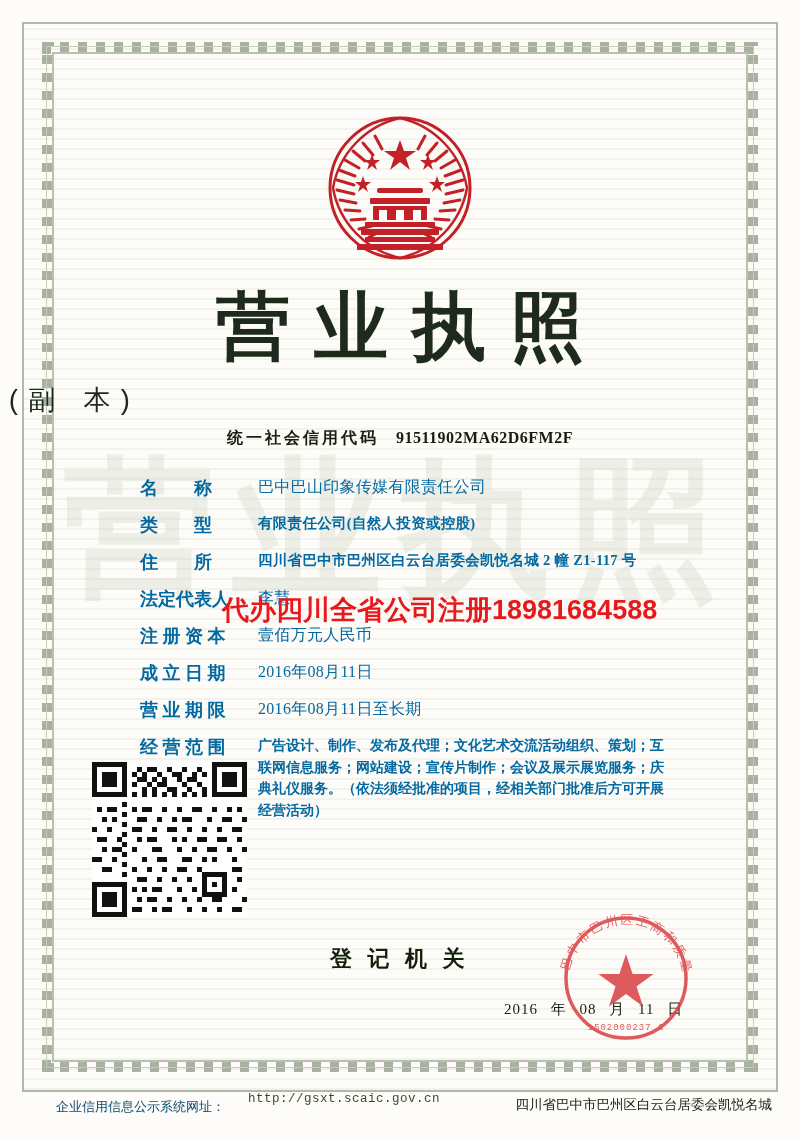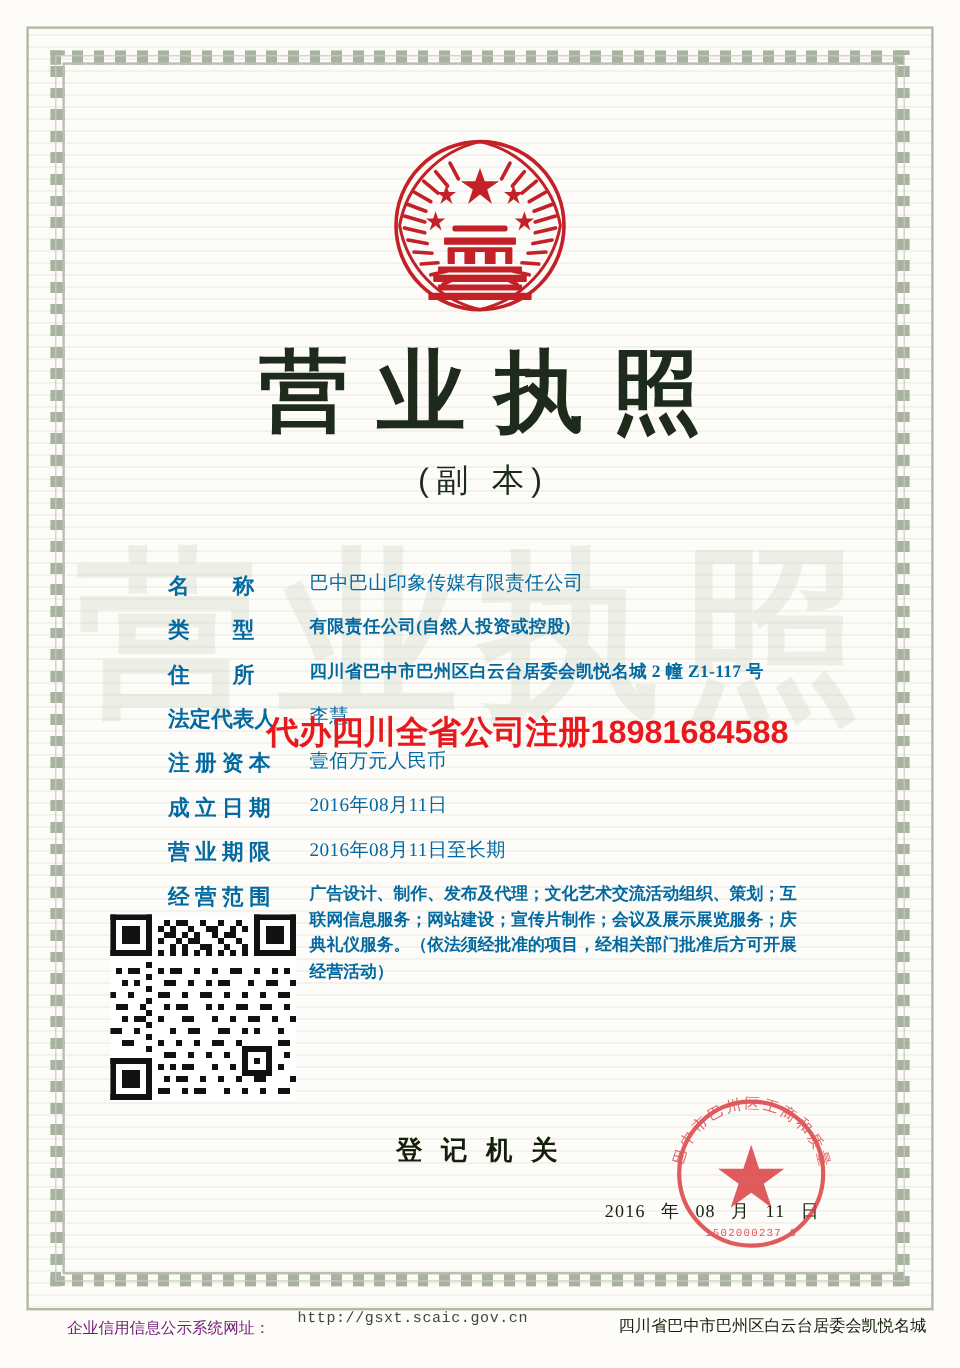--- a/index.html
+++ b/index.html
@@ -104,22 +104,22 @@
     font-size: 74px;
     letter-spacing: 24px;
     text-indent: 24px;
     color: #1d2a1c;
   }
   .subtitle {
     position: absolute;
     left: 0;
     right: 0;
     top: 382px;
-    text-align: center;
-    font-family: Liberation Sans, sans-serif;
+    text-align: left;
+    font-family: Liberation Mono, monospace;
     font-size: 27px;
     letter-spacing: 6px;
     text-indent: 6px;
     color: #1d2a1c;
   }
 
   .credit-code {
     position: absolute;
     left: 0;
     right: 0;
@@ -238,21 +238,21 @@
     font-size: 13.5px;
     line-height: 1.62;
     color: #14200c;
   }
   .site-line {
     position: absolute;
     left: 56px;
     top: 1098px;
     font-family: "Liberation Serif", serif;
     font-size: 13px;
-    color: #701a75;
+    color: #0c4a6e;
   }
   .site-url {
     position: absolute;
     left: 248px;
     top: 1080px;
     font-family: "Liberation Mono", monospace;
     font-size: 12.5px;
     color: #3a4a3a;
     letter-spacing: 0.5px;
     margin-top: 12px;
@@ -330,20 +330,24 @@
         <rect x="50" y="127" width="70" height="5" rx="1"></rect>
         <rect x="42" y="134" width="86" height="6" rx="1"></rect>
         <rect x="62" y="78" width="46" height="5" rx="2"></rect>
       </g>
     </svg>
   </div>
 
   <div class="title">营业执照</div>
   <div class="subtitle">(副 本)</div>
 
+  <div class="credit-code">
+    <span class="label">统一社会信用代码</span>
+    <span class="value">91511902MA62D6FM2F</span>
+  </div>
 
   <div class="fields">
 
     <div class="field-row">
       <div class="field-label">名　　称</div>
       <div class="field-value">巴中巴山印象传媒有限责任公司</div>
     </div>
 
     <div class="field-row">
       <div class="field-label">类　　型</div>

